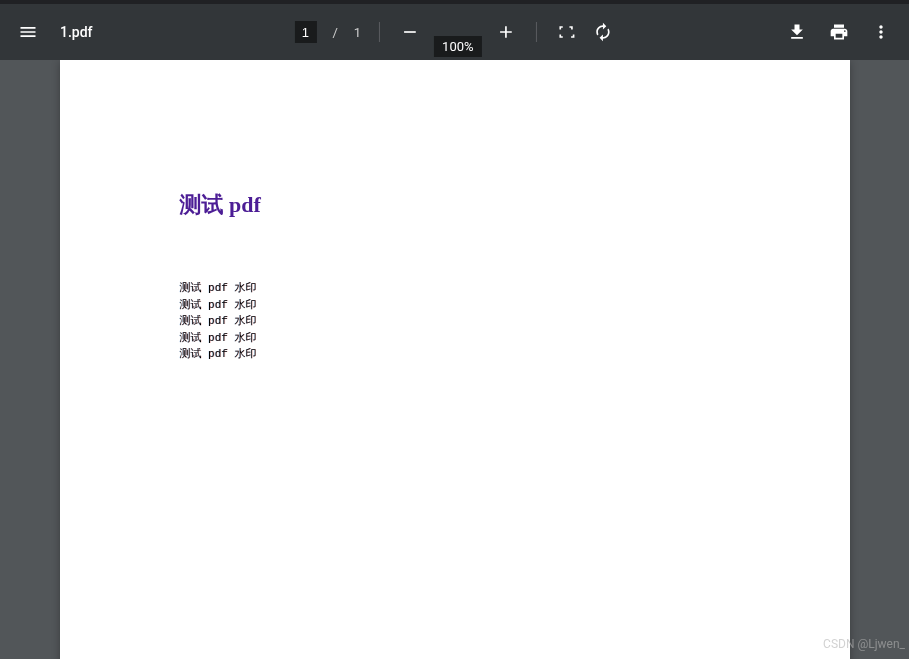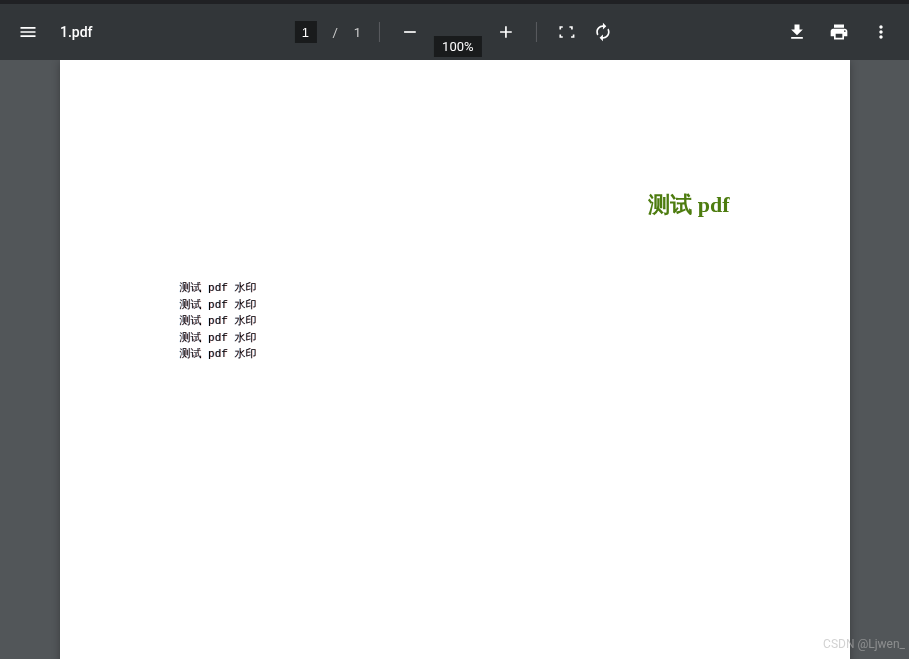--- a/index.html
+++ b/index.html
@@ -114,24 +114,24 @@
     }
     .page {
       width: 790px;
       background: #fff;
       min-height: 1000px;
       box-shadow: 0 2px 8px rgba(0,0,0,0.3);
       padding: 130px 120px 60px 120px;
       position: relative;
     }
     .page-title {
-      text-align: right;
+      text-align: left;
       font-size: 22px;
       font-weight: bold;
-      color: #4d7c0f;
+      color: #4c1d95;
       font-family: "SimSun", serif;
       margin-bottom: 60px;
     }
     .content-line {
       font-size: 11px;
       color: #000;
       font-family: Liberation Mono, monospace;
       line-height: 1.5;
       margin-bottom: 0;
       text-shadow: 0.6px 0 0 rgba(200,0,0,0.25), -0.6px 0 0 rgba(0,100,200,0.25);

